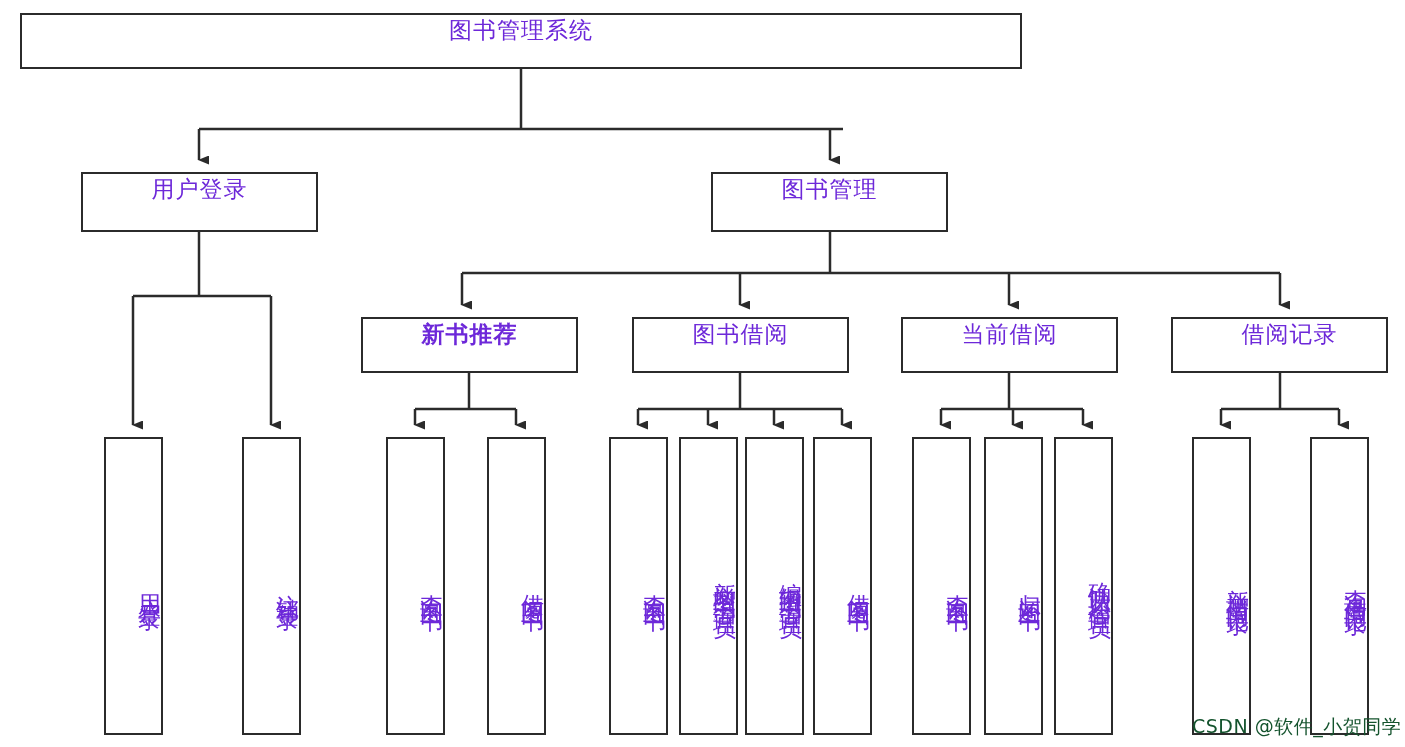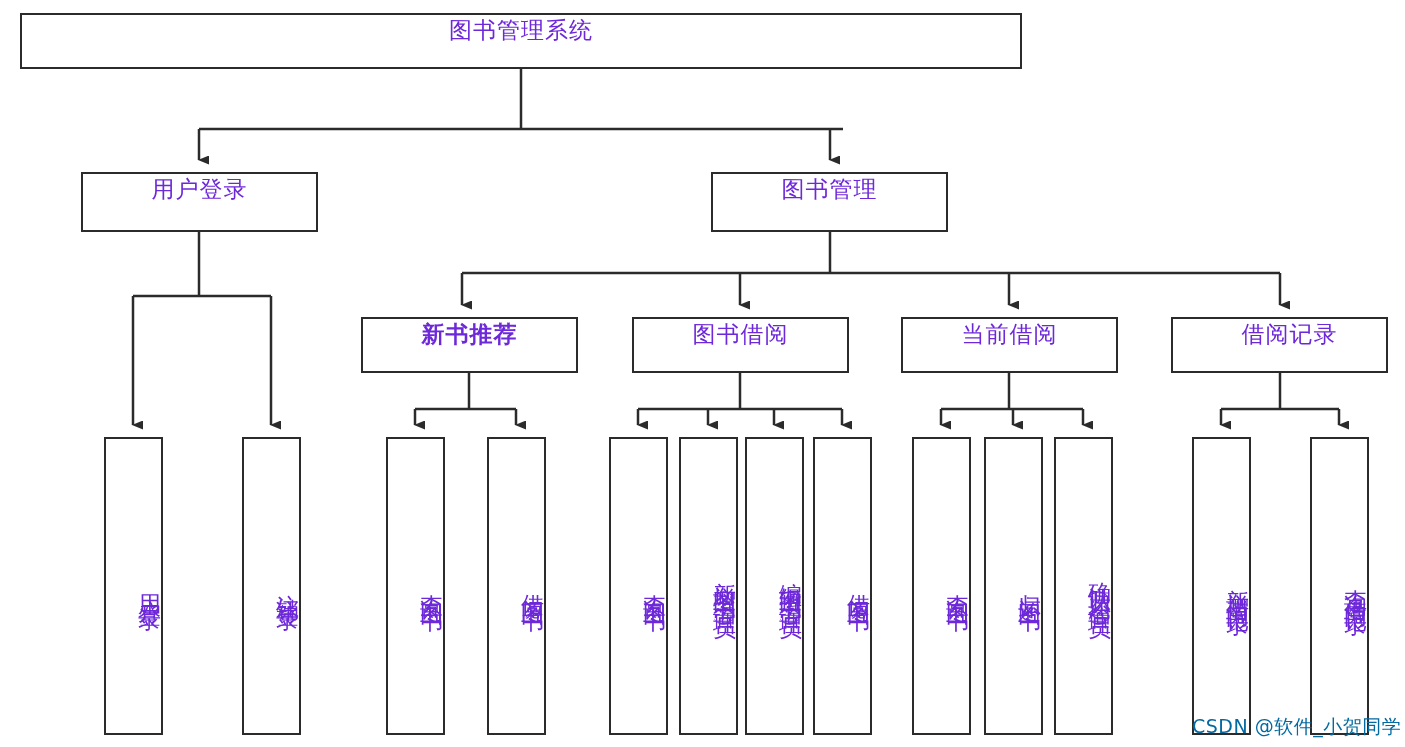--- a/index.html
+++ b/index.html
@@ -47,21 +47,21 @@
     line-height: 1;
     padding-top: 4px;
     padding-bottom: 4px;
   }
   .node-label {
     white-space: nowrap;
   }
   .watermark {
     position: absolute;
     font-size: 19px;
-    color: #0369a1;
+    color: #14532d;
     white-space: nowrap;
     letter-spacing: 0.5px;
   }
 </style>
 </head>
 <body>
 
 <div id="diagram-root">
 
   <svg class="diagram-svg" viewBox="0 0 1405 747">

